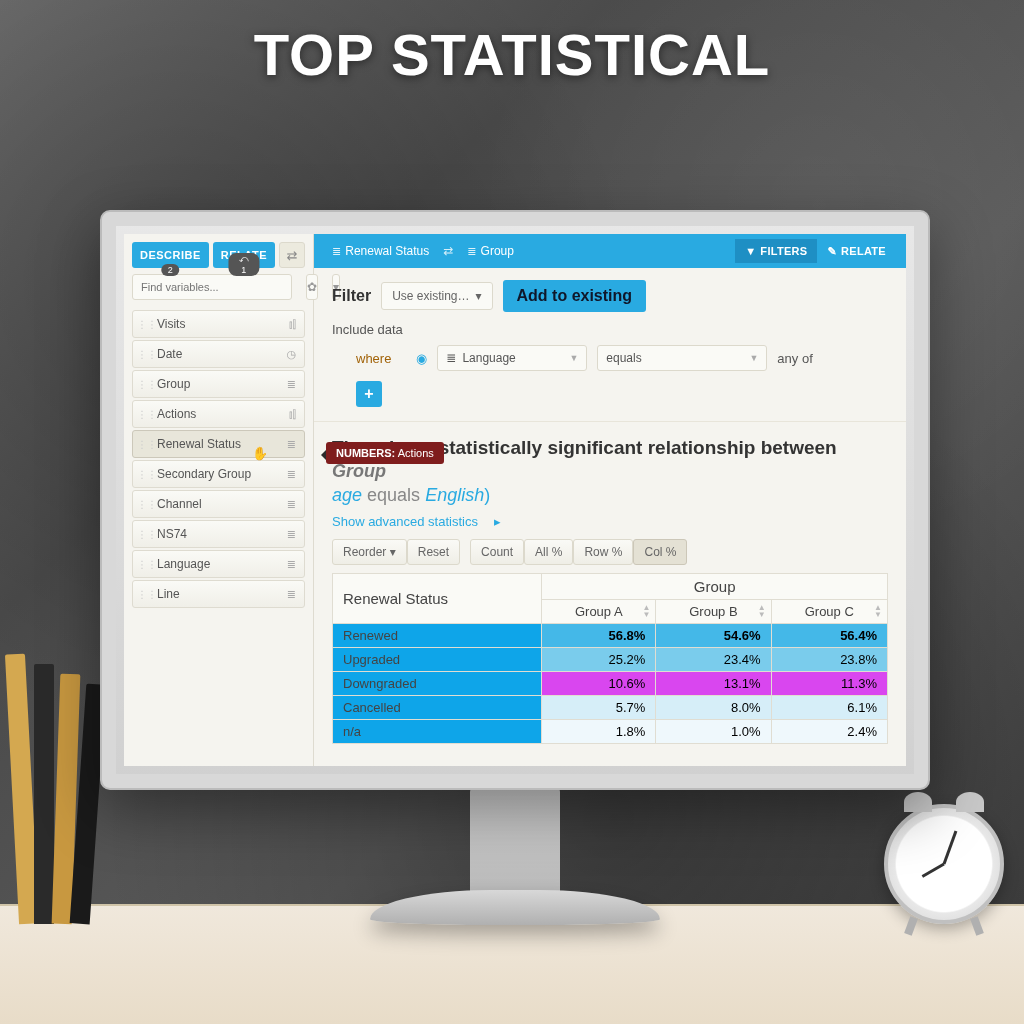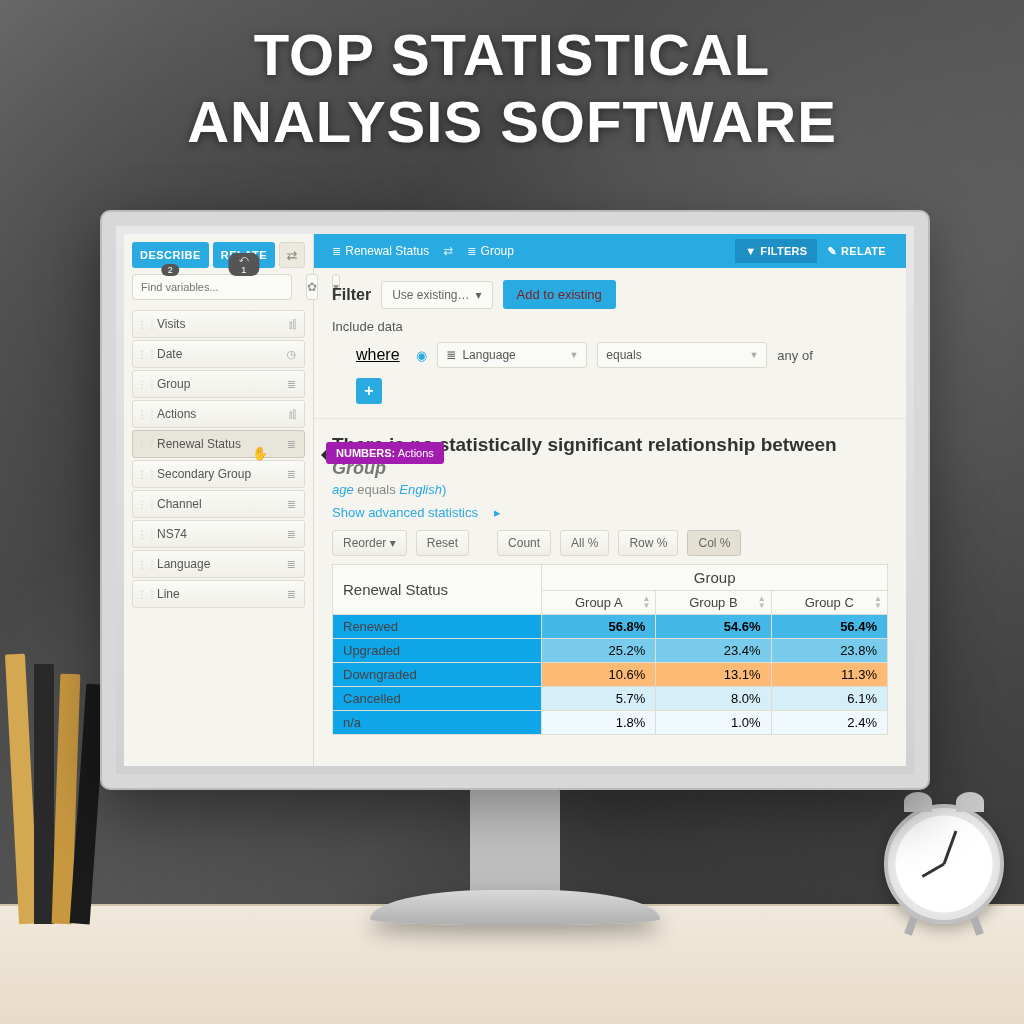--- a/index.html
+++ b/index.html
@@ -145,21 +145,21 @@
   background: linear-gradient(180deg,#fafaf6,#f0efe8);
   border: 1px solid #dedbd0; border-radius: 3px;
   padding: 6px 8px 6px 4px; font-size: 12px; color: #555;
 }
 .var-item.selected { background: #e8e6da; border-color: #ccc8ba; }
 .var-grip { width: 14px; color: #ccc; font-size: 10px; text-align: center; }
 .var-name { flex: 1; padding-left: 6px; }
 .var-icon { color: #aaa; font-size: 11px; }
 .tooltip {
   position: absolute; left: 202px; top: 208px;
-  background: #a21caf; color: #fff; font-size: 11px;
+  background: #7f1d1d; color: #fff; font-size: 11px;
   padding: 5px 10px; border-radius: 3px; z-index: 10;
   white-space: nowrap;
 }
 .tooltip b { font-weight: 700; }
 .tooltip::before {
   content: ''; position: absolute; left: -5px; top: 8px;
   border: 5px solid transparent; border-right-color: #2a2a2a; border-left: 0;
 }
 .cursor {
   position: absolute; left: 128px; top: 212px; z-index: 11;
@@ -184,66 +184,66 @@
   padding: 12px 18px 14px; border-bottom: 1px solid #e8e5da;
 }
 .filter-head { display: flex; align-items: center; gap: 10px; margin-bottom: 10px; }
 .filter-title { font-size: 16px; font-weight: 600; color: #333; }
 .filter-dd {
   border: 1px solid #dcd9cc; border-radius: 3px; background: #fafaf6;
   padding: 6px 10px; font-size: 12px; color: #666;
   display: flex; align-items: center; gap: 6px;
 }
 .filter-add {
-  background: #29aae1; color: #7f1d1d; border-radius: 3px;
-  padding: 7px 14px; font-size: 13px; font-weight: 400;
+  background: #29aae1; color: #0f172a; border-radius: 3px;
+  padding: 7px 14px; font-size: 16px; font-weight: 700;
 }
 .inc-label { font-size: 13px; color: #555; margin-bottom: 8px; }
 .inc-row { display: flex; align-items: center; gap: 10px; padding-left: 24px; }
-.inc-where { font-size: 16px; color: #000000; width: 50px; text-decoration: underline; }
+.inc-where { font-size: 13px; color: #a16207; width: 50px; }
 .inc-check { color: #29aae1; font-size: 13px; }
 .inc-field {
   border: 1px solid #dcd9cc; border-radius: 3px; background: #fafaf6;
   padding: 5px 8px; font-size: 12px; color: #555; display: flex; align-items: center; gap: 6px;
 }
 .inc-field.lang { width: 150px; }
 .inc-field.eq { width: 170px; }
 .inc-caret { margin-left: auto; color: #aaa; font-size: 9px; }
 .inc-any { font-size: 13px; color: #555; }
 .inc-plus {
   width: 26px; height: 26px; background: #29aae1; color: #fff;
   border-radius: 3px; font-size: 16px; font-weight: 700;
   display: flex; align-items: center; justify-content: center;
   margin: 10px 0 0 24px;
 }
 .result-section { padding: 14px 18px 0; overflow: hidden; flex: 1; }
 .result-title { font-size: 19px; font-weight: 700; color: #333; line-height: 1.3; }
 .result-group { font-size: 18px; font-weight: 700; font-style: italic; color: #777; }
-.result-cond { font-size: 13px; color: #29aae1; margin: 3px 0 6px; }
+.result-cond { font-size: 18px; color: #29aae1; margin: 3px 0 6px; }
 .result-cond .eq { color: #888; font-style: normal; }
 .show-adv { font-size: 13px; color: #29aae1; margin-bottom: 10px; display: inline-flex; gap: 16px; }
-.tbl-controls { display: flex; gap: 9px; margin-bottom: 8px; align-items: center; }
+.tbl-controls { display: flex; gap: 0; margin-bottom: 8px; align-items: center; }
 .tc-btn {
   border: 1px solid #dcd9cc; border-radius: 3px; background: linear-gradient(180deg,#fafaf6,#efeee6);
   padding: 5px 10px; font-size: 12px; color: #666;
 }
 .tc-btn.active { background: #e4e1d4; border-color: #ccc7b8; }
 .tc-gap { width: 10px; }
 .data-table { width: 100%; border-collapse: collapse; font-size: 13px; }
 .data-table th, .data-table td {
   border: 1px solid #e0ddd2; padding: 4px 10px; text-align: right;
 }
 .data-table .rowhead { text-align: left; background: #0ea5e9; color: #444; }
 .data-table thead th { background: #fafaf6; color: #444; font-weight: 500; text-align: center; position: relative; }
 .data-table thead .grp { font-size: 15px; font-weight: 500; }
 .data-table .corner { text-align: left; font-size: 15px; font-weight: 500; }
 .sort-arrows { position: absolute; right: 5px; top: 50%; transform: translateY(-50%); font-size: 8px; color: #bbb; line-height: 7px; }
 .c-hi { background: #44b8e8; font-weight: bold; }
 .c-m2 { background: #7accec; }
-.c-m1 { background: #fdba74; }
+.c-m1 { background: #d946ef; }
 .c-lo { background: #d6eef8; margin-top: 8px; }
 .c-vl { background: #eff8fc; }
 </style>
 </head>
 <body>
 
 <div class="bg-texture"></div>
 <div class="desk"></div>
 <div class="books">
   <div class="book bk1"></div>
@@ -251,21 +251,20 @@
     <div class="book bk3"></div>
     <div class="book bk4"></div>
 </div>
 <div class="clock">
   <div class="clock-bells"></div>
     <div class="clock-legs"></div>
 </div>
 
 <div class="banner-title">
   <div>TOP STATISTICAL</div>
-  <div>ANALYSIS SOFTWARE</div>
 </div>
 
 <div class="monitor-stand"></div>
 <div class="monitor-base"></div>
 <div class="monitor">
 <div class="screen">
 
   <div class="sidebar">
     <div class="sb-tabs">
       <div class="sb-tab">

